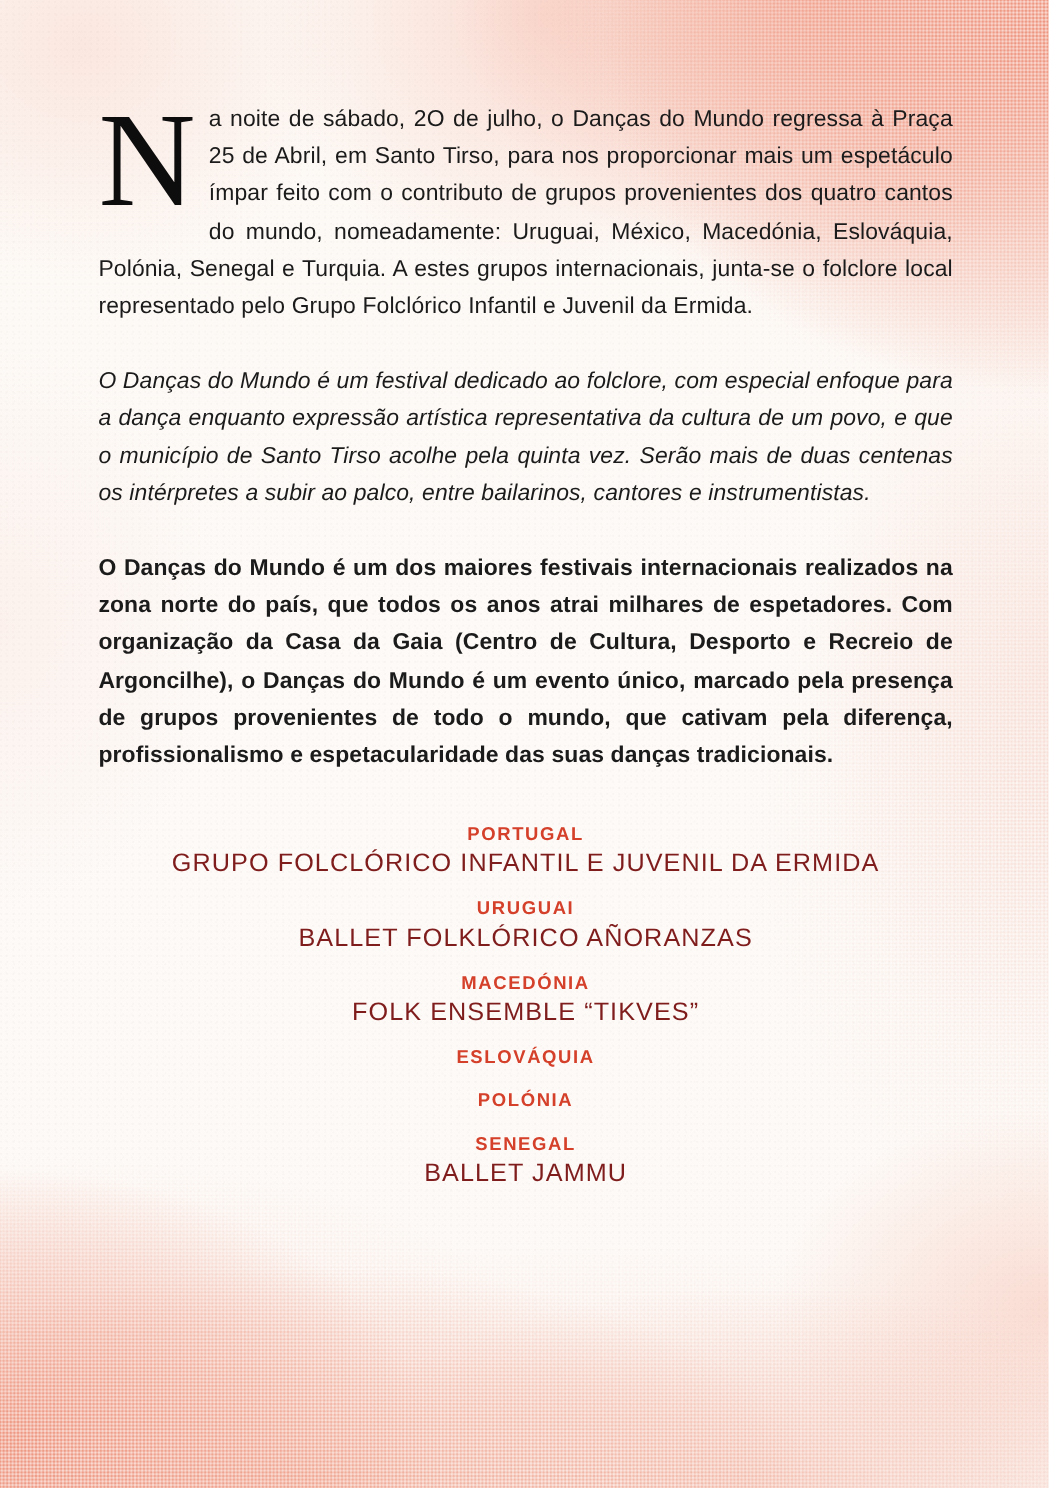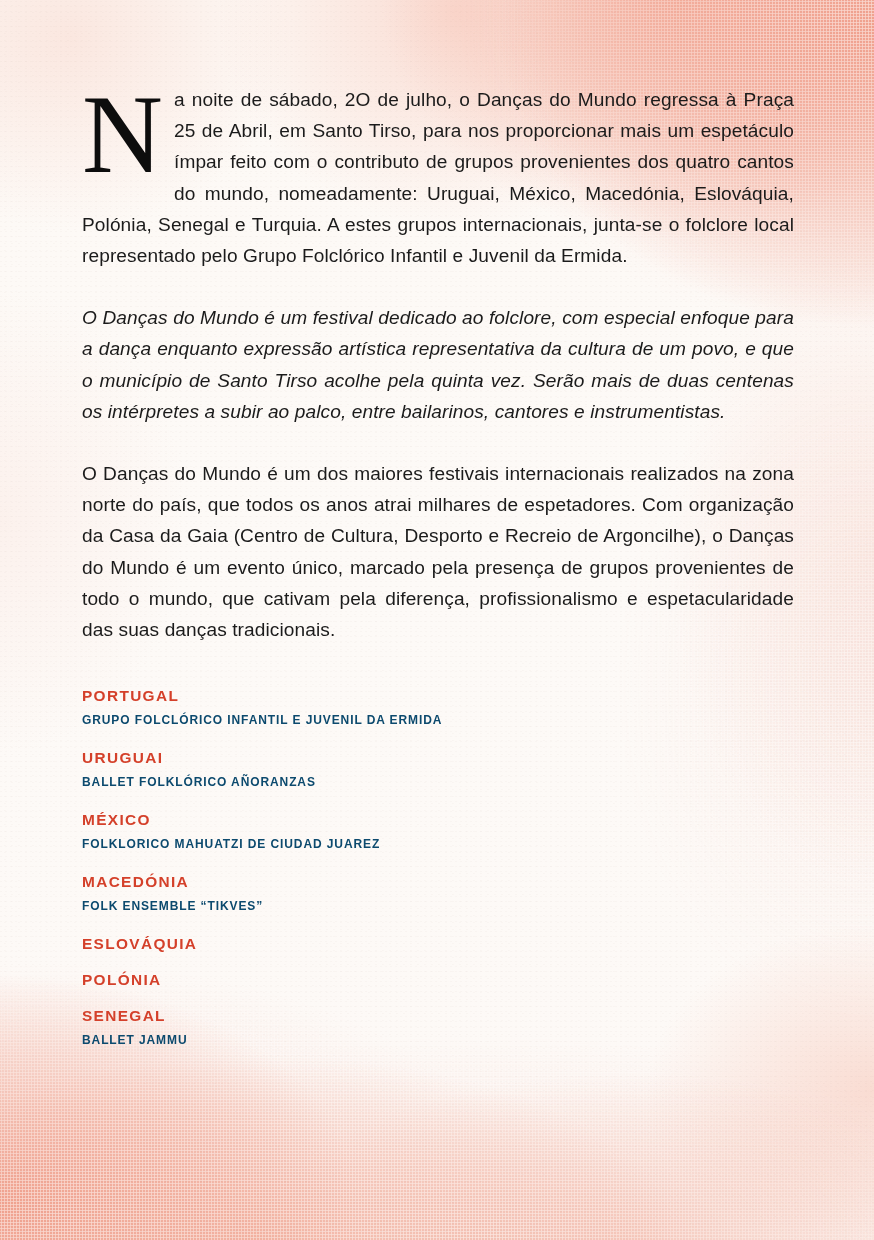--- a/index.html
+++ b/index.html
@@ -91,58 +91,59 @@
     padding-top: 84px;
   }
 
   .para.p2 {
     padding-top: 31px;
     font-style: italic;
   }
 
   .para.p3 {
     padding-top: 31px;
+    font-weight: bold;
   }
 
   
   .dropcap {
     float: left;
     font-family: "Liberation Serif", serif;
     font-weight: 400;
     font-size: 112px;
     line-height: 0.80;
     color: #0d0d0d;
     margin: 6px 11px 0 0;
     padding: 0;
   }
 
   
   .groups {
     padding-top: 40px;
-    text-align: left;
+    text-align: center;
   }
 
   .group-entry {
     margin-bottom: 14px;
   }
 
   .group-country {
     font-size: 15.4px;
     font-weight: 700;
     letter-spacing: 1.35px;
     color: #d4402a;
     line-height: 22px;
     text-transform: uppercase;
   }
 
   .group-name {
-    font-size: 12px;
-    font-weight: 700;
+    font-size: 21px;
+    font-weight: 400;
     letter-spacing: 0.9px;
-    color: #0c4a6e;
+    color: #7f1d1d;
     line-height: 26px;
     text-transform: uppercase;
   }
 </style>
 </head>
 <body>
 
 <div id="page">
 
   <div class="bg-layer bg-base"></div>
@@ -165,24 +166,20 @@
       <div class="group-entry">
         <div class="group-country">PORTUGAL</div>
         <div class="group-name">GRUPO FOLCLÓRICO INFANTIL E JUVENIL DA ERMIDA</div>
       </div>
 
       <div class="group-entry">
         <div class="group-country">URUGUAI</div>
         <div class="group-name">BALLET FOLKLÓRICO AÑORANZAS</div>
       </div>
 
-      <div class="group-entry">
-        <div class="group-country">MÉXICO</div>
-        <div class="group-name">FOLKLORICO MAHUATZI DE CIUDAD JUAREZ</div>
-      </div>
 
       <div class="group-entry">
         <div class="group-country">MACEDÓNIA</div>
         <div class="group-name">FOLK ENSEMBLE “TIKVES”</div>
       </div>
 
       <div class="group-entry">
         <div class="group-country">ESLOVÁQUIA</div>
       </div>
 

